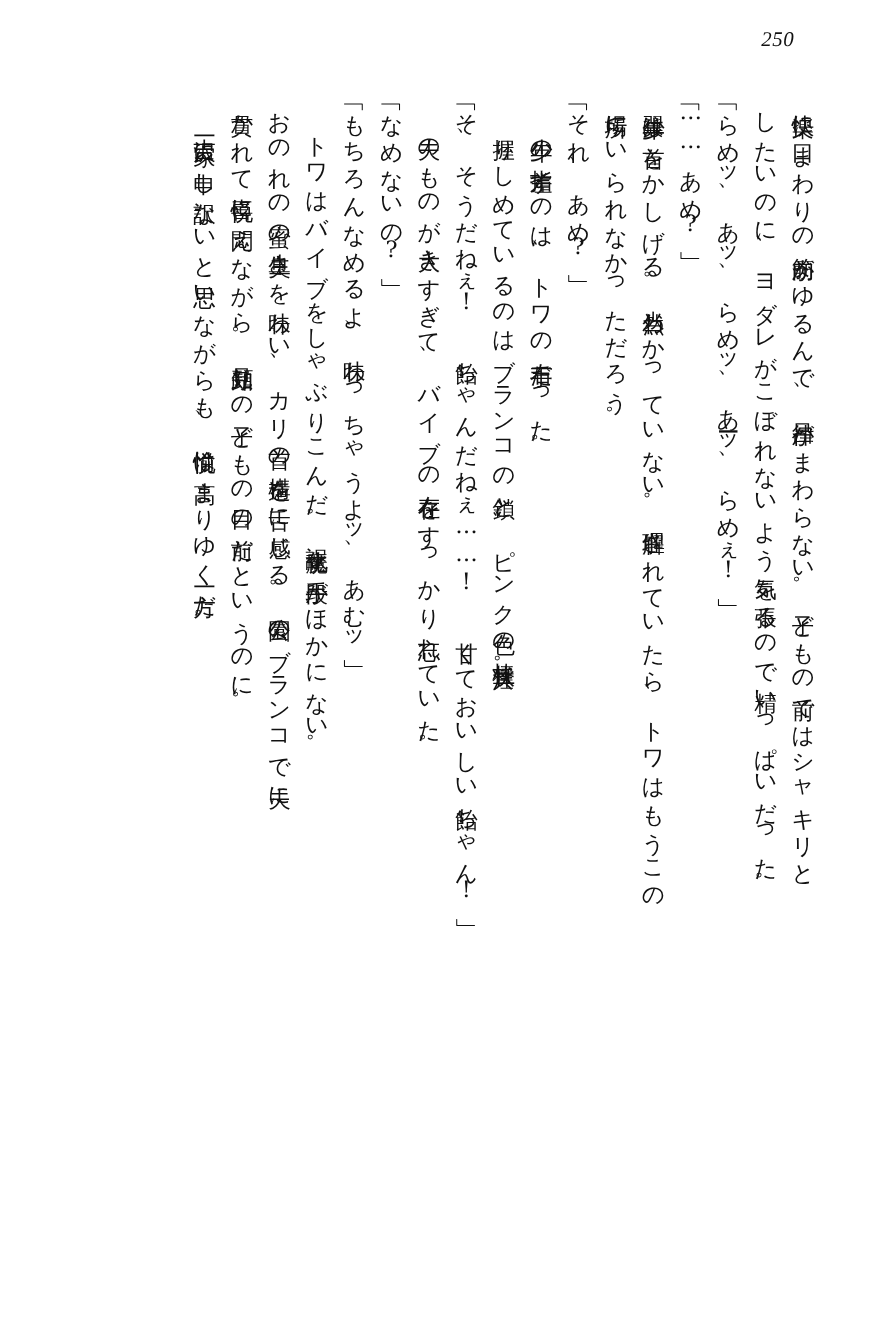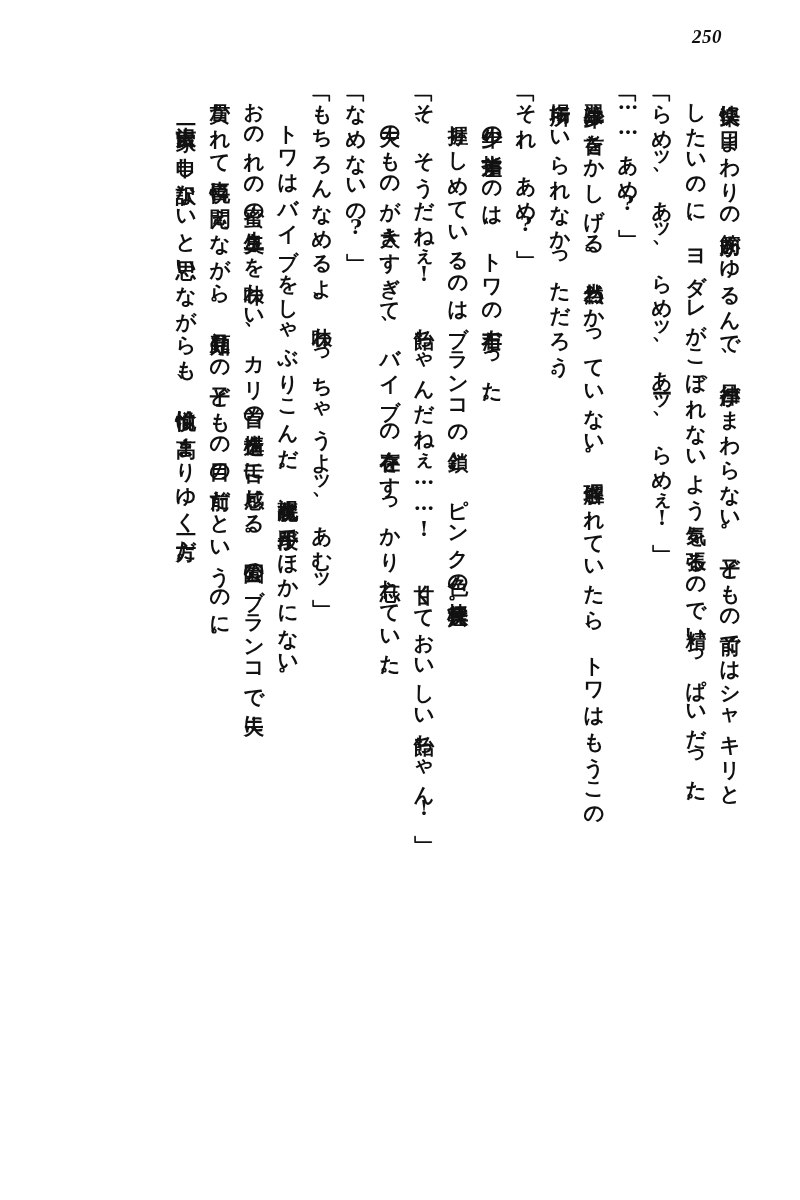--- a/index.html
+++ b/index.html
@@ -8,21 +8,20 @@
     background: #ffffff;
   }
   #page {
     position: relative;
     width: 800px;
     height: 1120px;
     background: #ffffff;
     overflow: hidden;
     font-family: "Liberation Serif", "DejaVu Serif", serif;
     color: #111111;
-    font-weight: bold;
   }
   
   #page-number {
     position: absolute;
     top: 26px;
     right: 78px;
     font-family: "Liberation Serif", "DejaVu Serif", serif;
     font-style: italic;
     font-size: 19px;
     letter-spacing: 0.5px;

